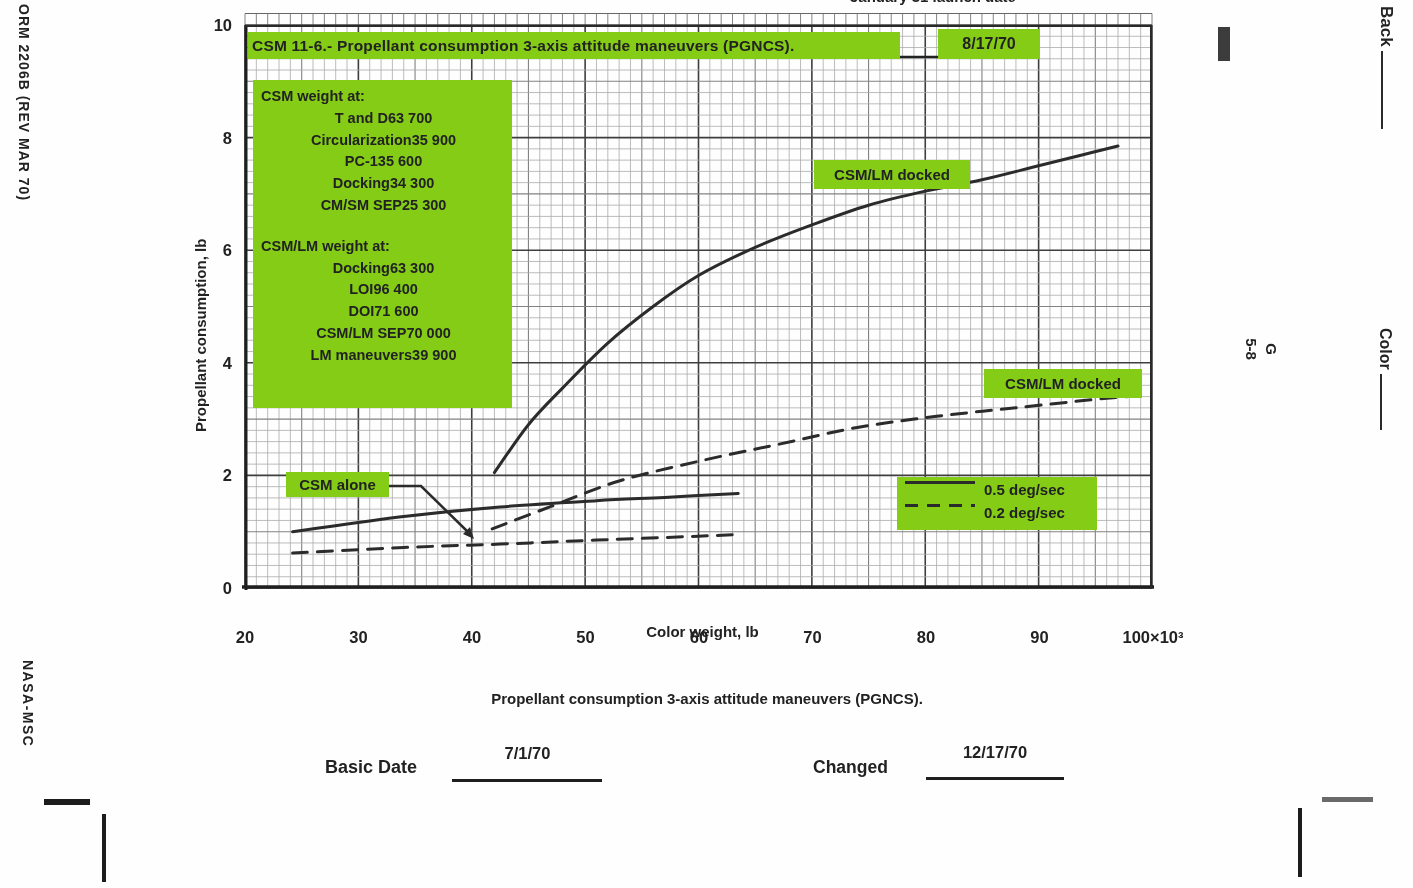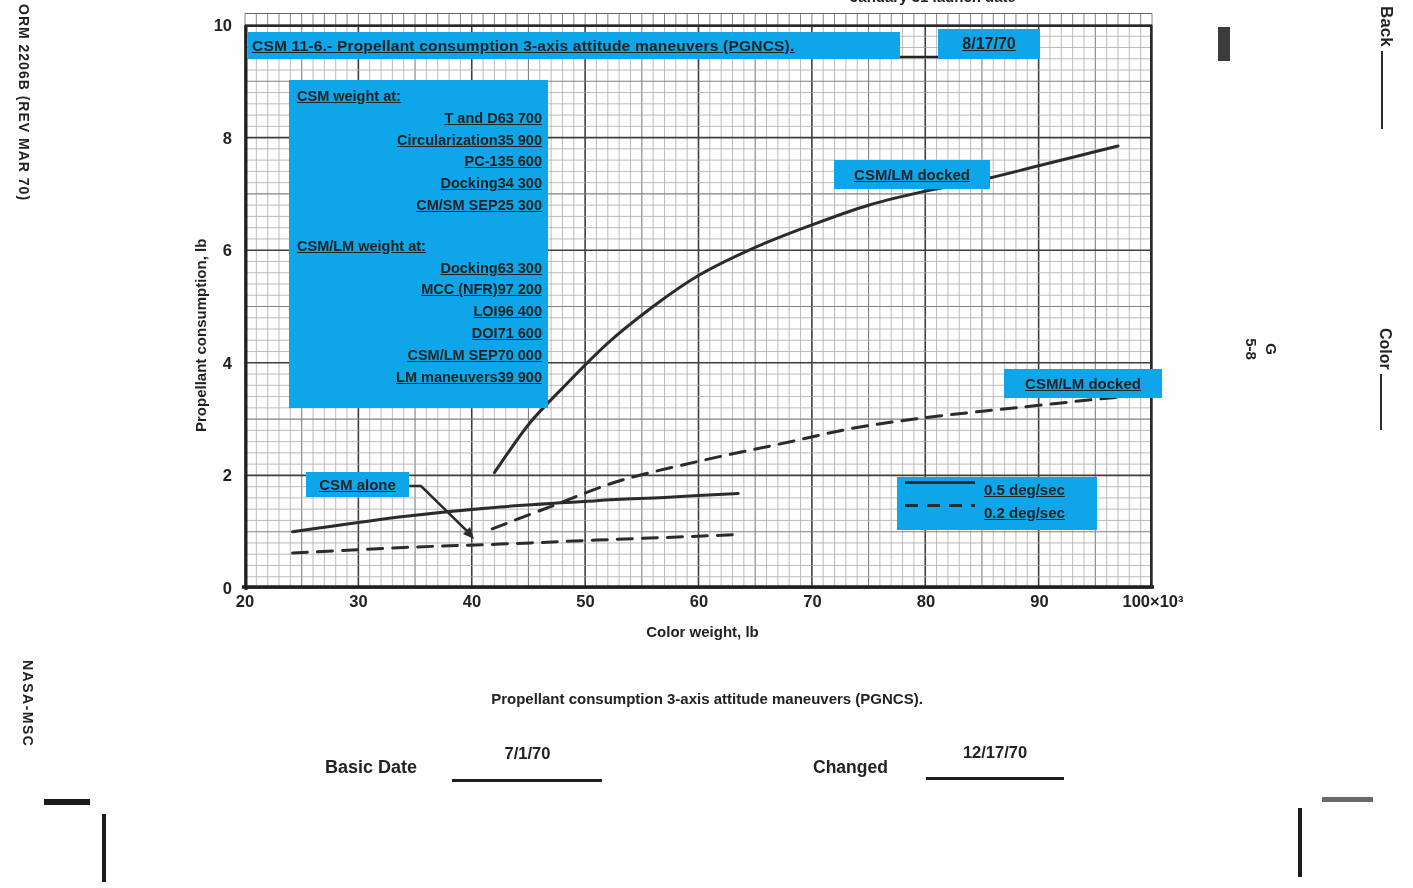--- a/index.html
+++ b/index.html
@@ -1,45 +1,45 @@
 <!DOCTYPE html>
 <html><head>
 <meta charset="utf-8">
 <style>
   html,body{margin:0;padding:0;background:#e8e8e4;}
   .page{position:relative;width:1413px;height:888px;background:#fefefe;overflow:hidden;
         font-family:"Liberation Sans", sans-serif;color:#222;}
   svg.chart{position:absolute;left:0;top:0;z-index:1;}
   .ov{position:absolute;z-index:2;}
-  .whitebox{background:#0ea5e9;text-decoration:underline;}
+  .whitebox{background:#84cc16;}
   
   .title-strip{left:248px;top:32px;width:652px;height:27px;display:flex;align-items:center;}
   .title-strip span{font-size:15.5px;font-weight:700;letter-spacing:.2px;padding-left:4px;white-space:nowrap;}
   .date-box{left:938px;top:29px;width:102px;height:30px;display:flex;align-items:center;justify-content:center;
             font-size:16px;font-weight:700;}
   
   .wtable{left:253px;top:80px;width:259px;height:328px;padding:6px 6px 0 8px;box-sizing:border-box;
-          font-size:14.5px;font-weight:700;line-height:21.8px;margin-left:36px;}
+          font-size:14.5px;font-weight:700;line-height:21.8px;}
   .wtable .thead{white-space:nowrap;}
-  .wtable .trow{display:flex;justify-content:flex-end;white-space:nowrap;}
+  .wtable .trow{display:flex;justify-content:center;white-space:nowrap;}
   .wtable .sec2{margin-top:19px;}
   
-  .curve-label{display:flex;align-items:center;justify-content:center;font-size:15px;font-weight:700;white-space:nowrap;margin-left:20px;}
+  .curve-label{display:flex;align-items:center;justify-content:center;font-size:15px;font-weight:700;white-space:nowrap;}
   .lab1{left:814px;top:160px;width:156px;height:29px;}
   .lab2{left:984px;top:369px;width:158px;height:29px;}
   .lab3{left:286px;top:472px;width:103px;height:25px;}
   
   .legend{left:897px;top:477px;width:200px;height:53px;padding-top:4px;box-sizing:border-box;}
   .legend .lrow{display:flex;height:23px;}
   .legend .sample{width:70px;height:3px;margin:0 9px 0 8px;}
   .legend .sample.solid{background:#2b2b2b;}
   .legend .sample.dashed{background:repeating-linear-gradient(90deg,#2b2b2b 0 13px,transparent 13px 22px);}
   .legend .ltext{font-size:15px;font-weight:700;}
   
-  .xticks{left:245px;top:592px;width:908px;height:24px;font-size:16.5px;font-weight:700;}
+  .xticks{left:245px;top:628px;width:908px;height:24px;font-size:16.5px;font-weight:700;}
   .xticks span{position:absolute;transform:translateX(-50%);white-space:nowrap;}
   .xticks span:nth-child(1){left:0%}.xticks span:nth-child(2){left:12.5%}
   .xticks span:nth-child(3){left:25%}.xticks span:nth-child(4){left:37.5%}
   .xticks span:nth-child(5){left:50%}.xticks span:nth-child(6){left:62.5%}
   .xticks span:nth-child(7){left:75%}.xticks span:nth-child(8){left:87.5%}
   .xticks span:nth-child(9){left:100%}
   .yticks{left:196px;top:25px;width:36px;height:563px;font-size:16.5px;font-weight:700;}
   .yticks span{position:absolute;right:0;transform:translateY(-50%);}
   .yticks span:nth-child(1){top:0%}.yticks span:nth-child(2){top:20%}
   .yticks span:nth-child(3){top:40%}.yticks span:nth-child(4){top:60%}
@@ -346,24 +346,20 @@
         <span>25 300</span>
       </div>
       </div>
     <div class="thead sec2">CSM/LM weight at:</div>
     <div>
         <div class="trow">
         <span>Docking</span>
         <span>63 300</span>
       </div>
         <div class="trow">
-        <span>MCC (NFR)</span>
-        <span>97 200</span>
-      </div>
-        <div class="trow">
         <span>LOI</span>
         <span>96 400</span>
       </div>
         <div class="trow">
         <span>DOI</span>
         <span>71 600</span>
       </div>
         <div class="trow">
         <span>CSM/LM SEP</span>
         <span>70 000</span>

